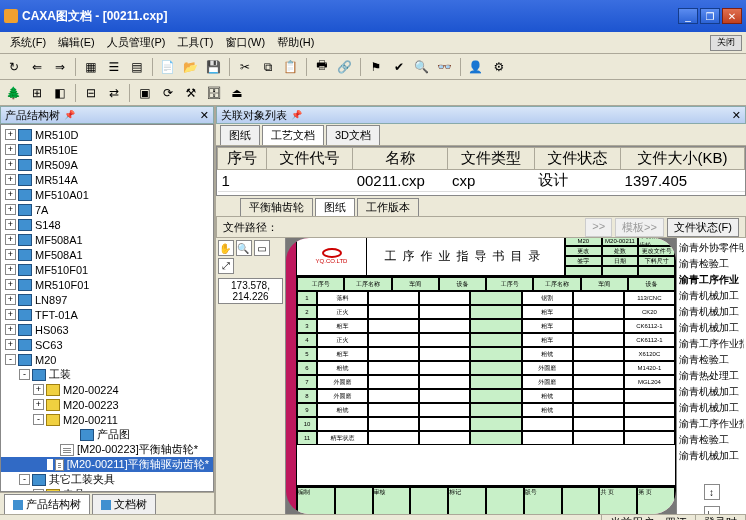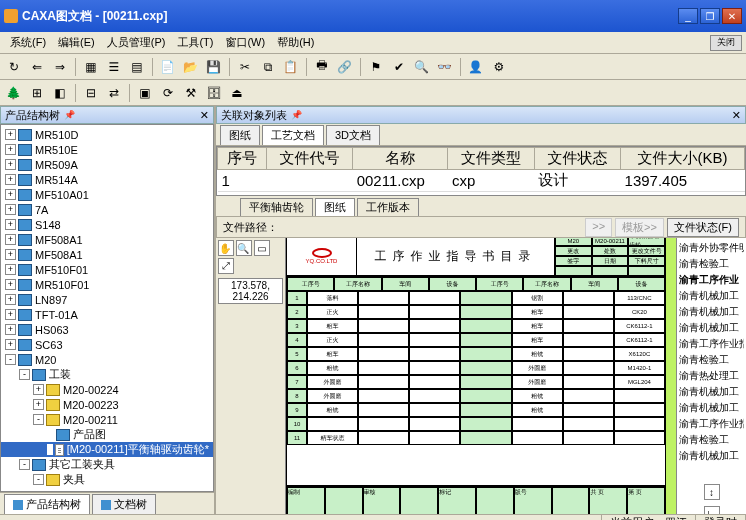--- a/index.html
+++ b/index.html
@@ -45,21 +45,21 @@
 .doctab { padding: 1px 8px; border: 1px solid #888; border-bottom: none; background: #ece9d8; font-size: 11px; cursor: pointer; }
 .doctab.active { background: #fff; }
 .pathbar { height: 22px; background: #ece9d8; border: 1px solid #aca899; display: flex; align-items: center; padding: 0 6px; gap: 8px; font-size: 11px; }
 .pathbar .btns { margin-left: auto; display: flex; gap: 3px; }
 .pathbar .pb { padding: 1px 6px; border: 1px solid #888; background: #f0f0f0; cursor: pointer; }
 .pathbar .pb.dis { color: #999; border-color: #ccc; }
 .viewer { flex: 1; display: flex; overflow: hidden; background: #787878; }
 .vtool { width: 70px; background: #ece9d8; border-right: 1px solid #888; display: flex; flex-wrap: wrap; align-content: flex-start; padding: 2px; gap: 2px; }
 .vtool .vt { width: 16px; height: 16px; border: 1px solid #888; background: #fff; display: flex; align-items: center; justify-content: center; font-size: 10px; cursor: pointer; }
 .vtool .coord { width: 100%; background: #fff; border: 1px solid #888; font-size: 10px; text-align: center; padding: 1px 4px; margin-top: 2px; }
-.canvas { flex: 1; background: #bef264; position: relative; overflow: hidden; display: flex; align-items: center; justify-content: flex-start; }
+.canvas { flex: 1; background: #be185d; position: relative; overflow: hidden; display: flex; align-items: center; justify-content: flex-end; border-radius: 23px; }
 .drawing { background: #fff; width: 380px; height: 280px; border: 1px solid #000; position: relative; }
 .drawing .hdr { display: flex; align-items: center; height: 40px; border-bottom: 2px solid #000; }
 .drawing .logo { width: 70px; display: flex; flex-direction: column; align-items: center; font-size: 6px; color: #c00; border-right: 1px solid #000; height: 100%; justify-content: center; }
 .drawing .logo .ring { width: 20px; height: 10px; border: 2px solid #c00; border-radius: 50%; }
 .drawing .dtitle { flex: 1; text-align: center; font-size: 12px; letter-spacing: 6px; border-right: 1px solid #000; height: 100%; display: flex; align-items: center; justify-content: center; }
 .drawing .meta { width: 110px; font-size: 6px; }
 .drawing .meta .mr { display: flex; height: 10px; }
 .drawing .meta .mc { flex: 1; border: 0.5px solid #000; display: flex; align-items: center; justify-content: center; background: #c8f0c8; }
 .drawing .grid { font-size: 6px; }
 .drawing .grid .gr { display: flex; height: 14px; }
@@ -243,24 +243,29 @@
         <div class="node" style="padding-left: 32px;">
           <span class="tg">+</span>
           <span class="ic ic-str"></span>
           <span class="lbl">M20-00223</span>
         </div>
         <div class="node" style="padding-left: 32px;">
           <span class="tg">-</span>
           <span class="ic ic-str"></span>
           <span class="lbl">M20-00211</span>
         </div>
-        <div class="node" style="padding-left: 42px;">
+        <div class="node" style="padding-left: 66px;">
           <span class="tg empty"></span>
           <span class="ic ic-box"></span>
           <span class="lbl">产品图</span>
+        </div>
+        <div class="node" style="padding-left: 46px;">
+          <span class="tg empty"></span>
+          <span class="ic ic-doc"></span>
+          <span class="lbl">[M20-00223]平衡轴齿轮*</span>
         </div>
         <div class="node sel" style="padding-left: 46px;">
           <span class="tg empty"></span>
           <span class="ic ic-doc"></span>
           <span class="lbl">[M20-00211]平衡轴驱动齿轮*</span>
         </div>
         <div class="node" style="padding-left: 18px;">
           <span class="tg">-</span>
           <span class="ic ic-box"></span>
           <span class="lbl">其它工装夹具</span>

